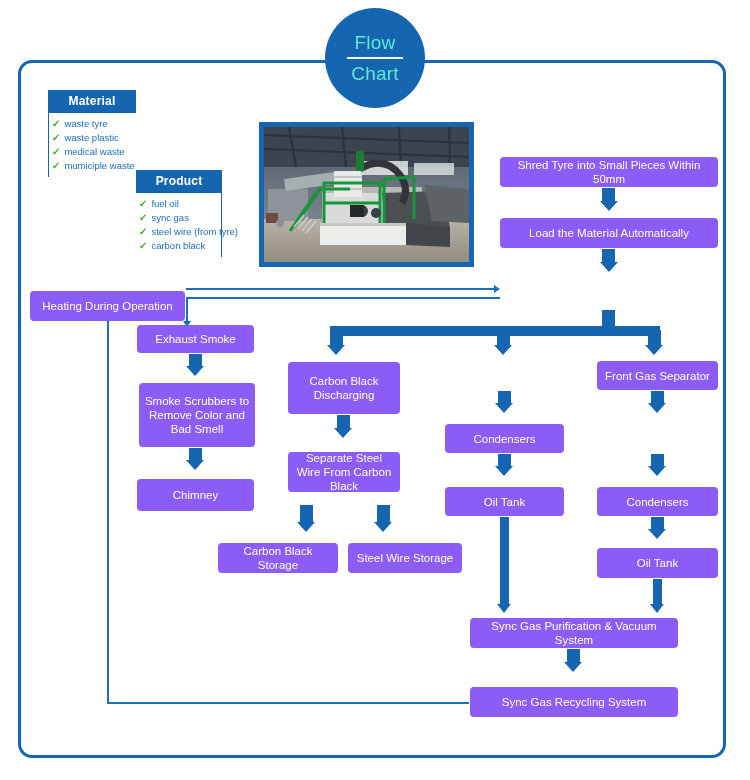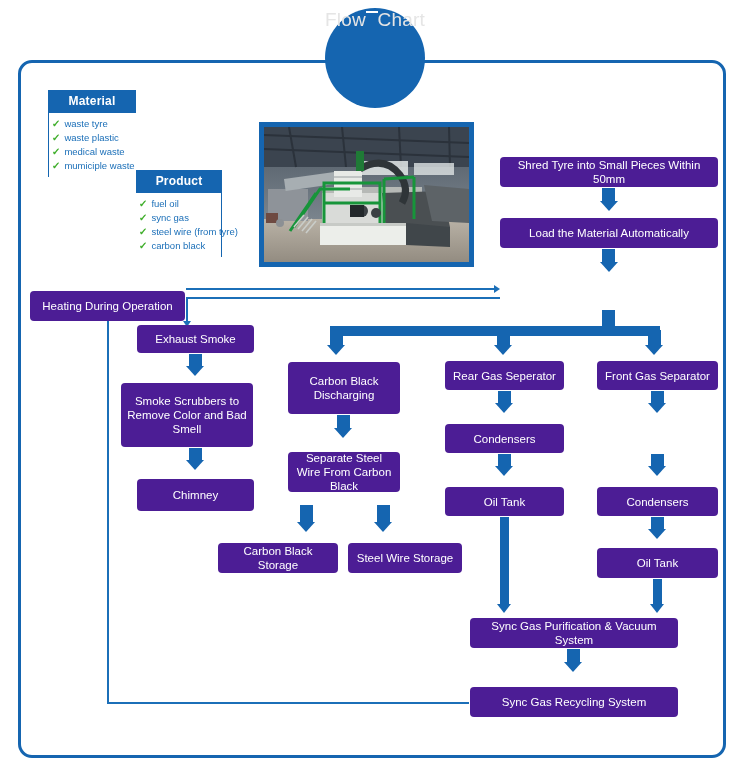--- a/index.html
+++ b/index.html
@@ -32,43 +32,43 @@
   }
   
   #title-badge {
     position: absolute;
     left: 325px;
     top: 8px;
     width: 100px;
     height: 100px;
     border-radius: 50%;
     background: #1565b0;
-    color: #e5e5e5;
+    color: #5eead4;
     display: flex;
-    flex-direction: row;
-    align-items: flex-start;
+    flex-direction: column;
+    align-items: center;
     justify-content: center;
     z-index: 6;
   }
   #title-badge .t-line {
     font-size: 19px;
     line-height: 23px;
     font-weight: 400;
     letter-spacing: .2px;
   }
   #title-badge .t-rule {
     width: 56px;
     height: 1.5px;
     background: #ffffff;
     margin: 3px 0 3px 0;
   }
   
   .box {
     position: absolute;
-    background: #4c1d95;
+    background: #8b5cf6;
     color: #ffffff;
     border-radius: 4px;
     display: flex;
     align-items: center;
     justify-content: center;
     text-align: center;
     font-size: 11.5px;
     line-height: 14px;
     padding: 0 5px;
     box-sizing: border-box;
@@ -342,21 +342,21 @@
 
   <div class="arrow-shaft" style="left:648px; top:330px; width:13px; height:16px;"></div>
   <div class="arrow-head-down" style="left:645px; top:345px;"></div>
 
   <div class="box" style="left:137px; top:325px; width:117px; height:28px;">
     <span>Exhaust Smoke</span>
   </div>
   <div class="arrow-shaft" style="left:189px; top:354px; width:13px; height:13px;"></div>
   <div class="arrow-head-down" style="left:186px; top:366px;"></div>
 
-  <div class="box" style="left:121px; top:383px; width:132px; height:64px;">
+  <div class="box" style="left:139px; top:383px; width:116px; height:64px;">
     <span>Smoke Scrubbers to Remove Color and Bad Smell</span>
   </div>
   <div class="arrow-shaft" style="left:189px; top:448px; width:13px; height:13px;"></div>
   <div class="arrow-head-down" style="left:186px; top:460px;"></div>
 
   <div class="box" style="left:288px; top:362px; width:112px; height:52px;">
     <span>Carbon Black Discharging</span>
   </div>
 
   <div class="box" style="left:137px; top:479px; width:117px; height:32px;">
@@ -374,23 +374,20 @@
   <div class="arrow-shaft" style="left:377px; top:505px; width:13px; height:18px;"></div>
   <div class="arrow-head-down" style="left:374px; top:522px;"></div>
 
   <div class="box" style="left:218px; top:543px; width:120px; height:30px;">
     <span>Carbon Black Storage</span>
   </div>
   <div class="box" style="left:348px; top:543px; width:114px; height:30px;">
     <span>Steel Wire Storage</span>
   </div>
 
-  <div class="box" style="left:445px; top:361px; width:119px; height:29px;">
-    <span>Rear Gas Seperator</span>
-  </div>
   <div class="arrow-shaft" style="left:498px; top:391px; width:13px; height:13px;"></div>
   <div class="arrow-head-down" style="left:495px; top:403px;"></div>
 
   <div class="box" style="left:445px; top:424px; width:119px; height:29px;">
     <span>Condensers</span>
   </div>
   <div class="arrow-shaft" style="left:498px; top:454px; width:13px; height:13px;"></div>
   <div class="arrow-head-down" style="left:495px; top:466px;"></div>
 
   <div class="box" style="left:445px; top:487px; width:119px; height:29px;">

